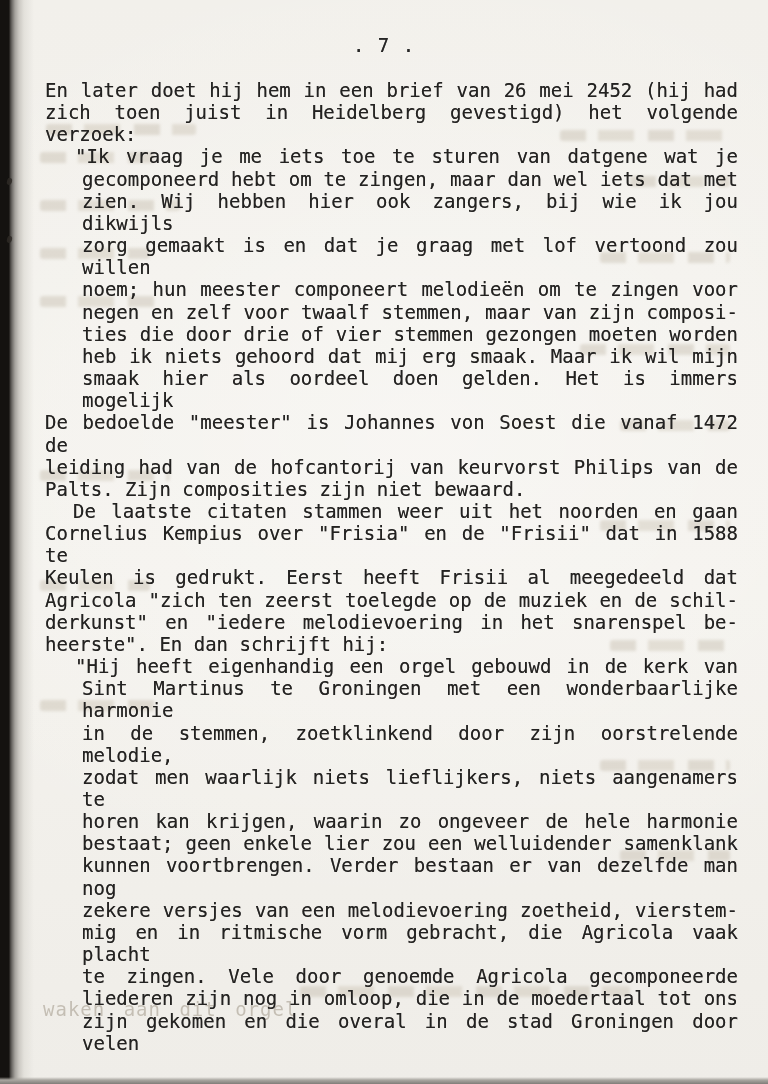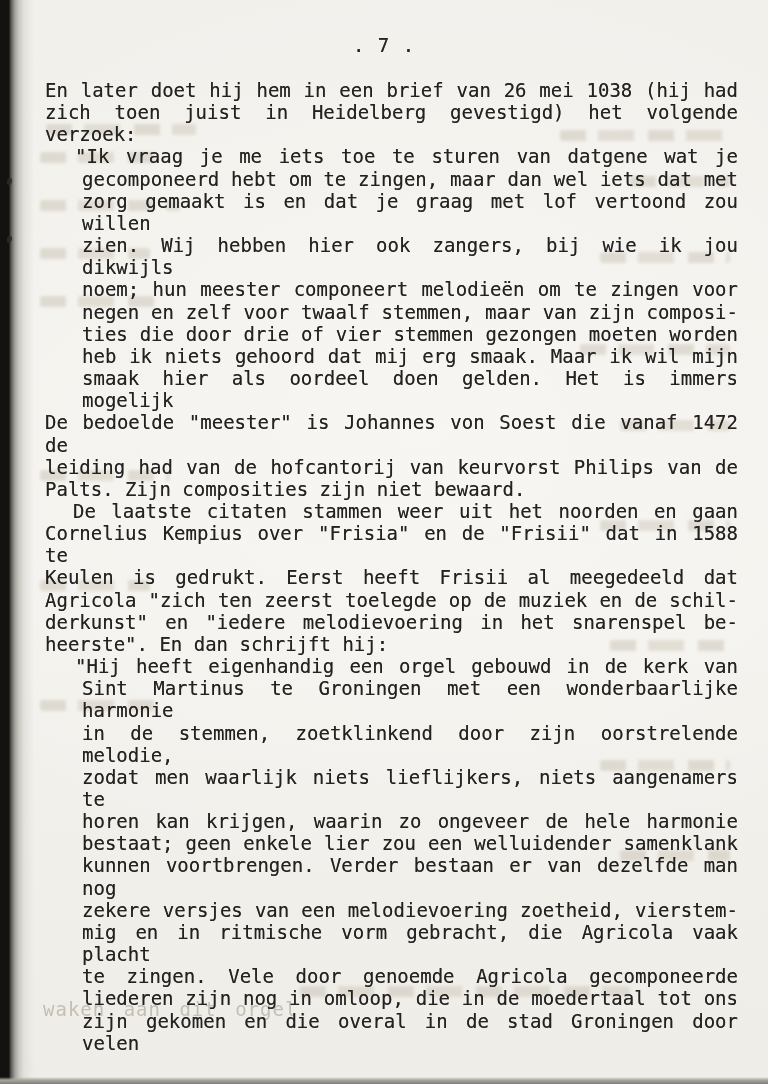--- a/index.html
+++ b/index.html
@@ -87,26 +87,26 @@
   <div class="ghost" style="left:40px;top:700px;width:120px;"></div>
   <div class="ghost" style="left:600px;top:760px;width:130px;"></div>
   <div class="ghost" style="left:620px;top:850px;width:110px;"></div>
   <div class="ghost" style="left:300px;top:986px;width:330px;"></div>
 
   <div class="ghost-line">waken aan dit orgel.</div>
 
   <div class="page-num">. 7 .</div>
 
   <div class="textblock">
-    <div class="j">En later doet hij hem in een brief van 26 mei 1038 (hij had</div>
+    <div class="j">En later doet hij hem in een brief van 26 mei 2452 (hij had</div>
     <div class="j">zich toen juist in Heidelberg gevestigd) het volgende verzoek:</div>
     <div class="j qo">"Ik vraag je me iets toe te sturen van datgene wat je</div>
     <div class="j q">gecomponeerd hebt om te zingen, maar dan wel iets dat met</div>
+    <div class="j q">zien. Wij hebben hier ook zangers, bij wie ik jou dikwijls</div>
     <div class="j q">zorg gemaakt is en dat je graag met lof vertoond zou willen</div>
-    <div class="j q">zien. Wij hebben hier ook zangers, bij wie ik jou dikwijls</div>
     <div class="j q">noem; hun meester componeert melodieën om te zingen voor</div>
     <div class="j q">negen en zelf voor twaalf stemmen, maar van zijn composi-</div>
     <div class="j q">ties die door drie of vier stemmen gezongen moeten worden</div>
     <div class="j q">heb ik niets gehoord dat mij erg smaak. Maar ik wil mijn</div>
     <div class="j q">smaak hier als oordeel doen gelden. Het is immers mogelijk</div>
     <div class="j">De bedoelde "meester" is Johannes von Soest die vanaf 1472 de</div>
     <div class="j">leiding had van de hofcantorij van keurvorst Philips van de</div>
     <div>Palts. Zijn composities zijn niet bewaard.</div>
     <div class="j pi">De laatste citaten stammen weer uit het noorden en gaan</div>
     <div class="j">Cornelius Kempius over "Frisia" en de "Frisii" dat in 1588 te</div>

